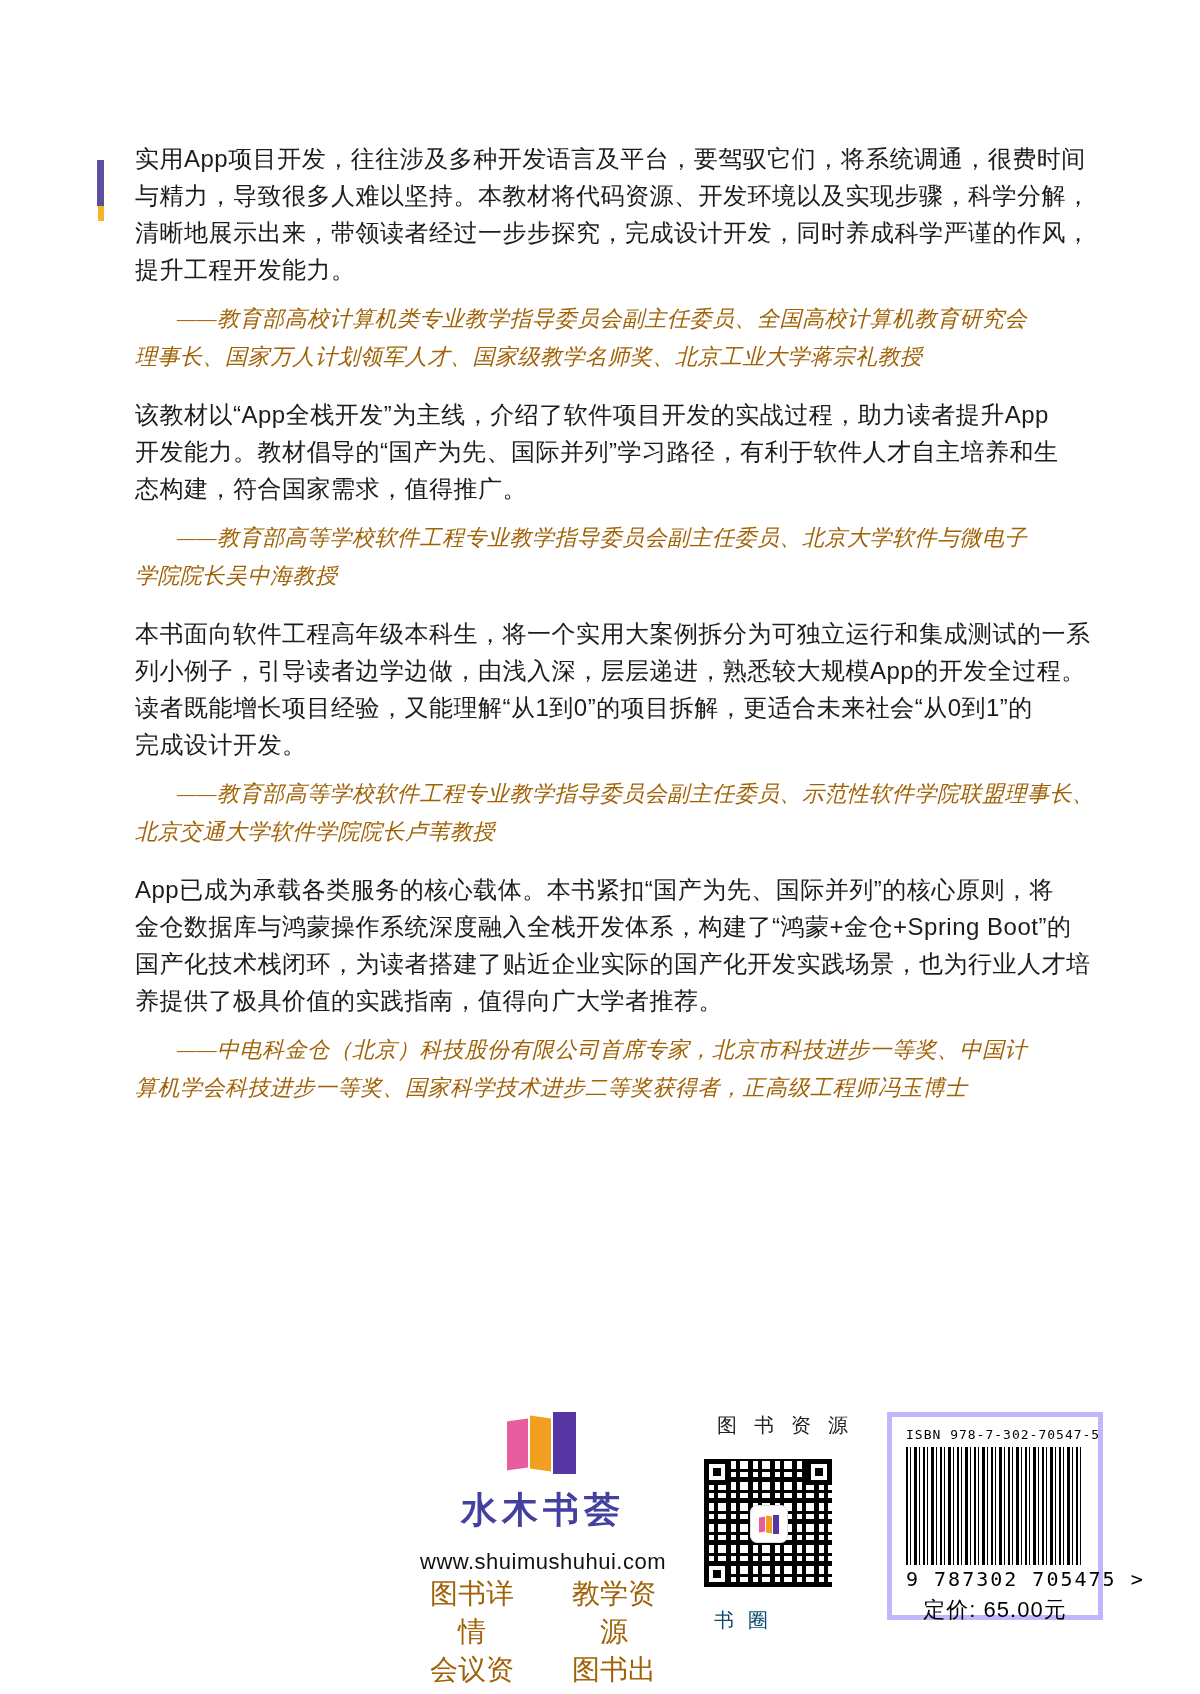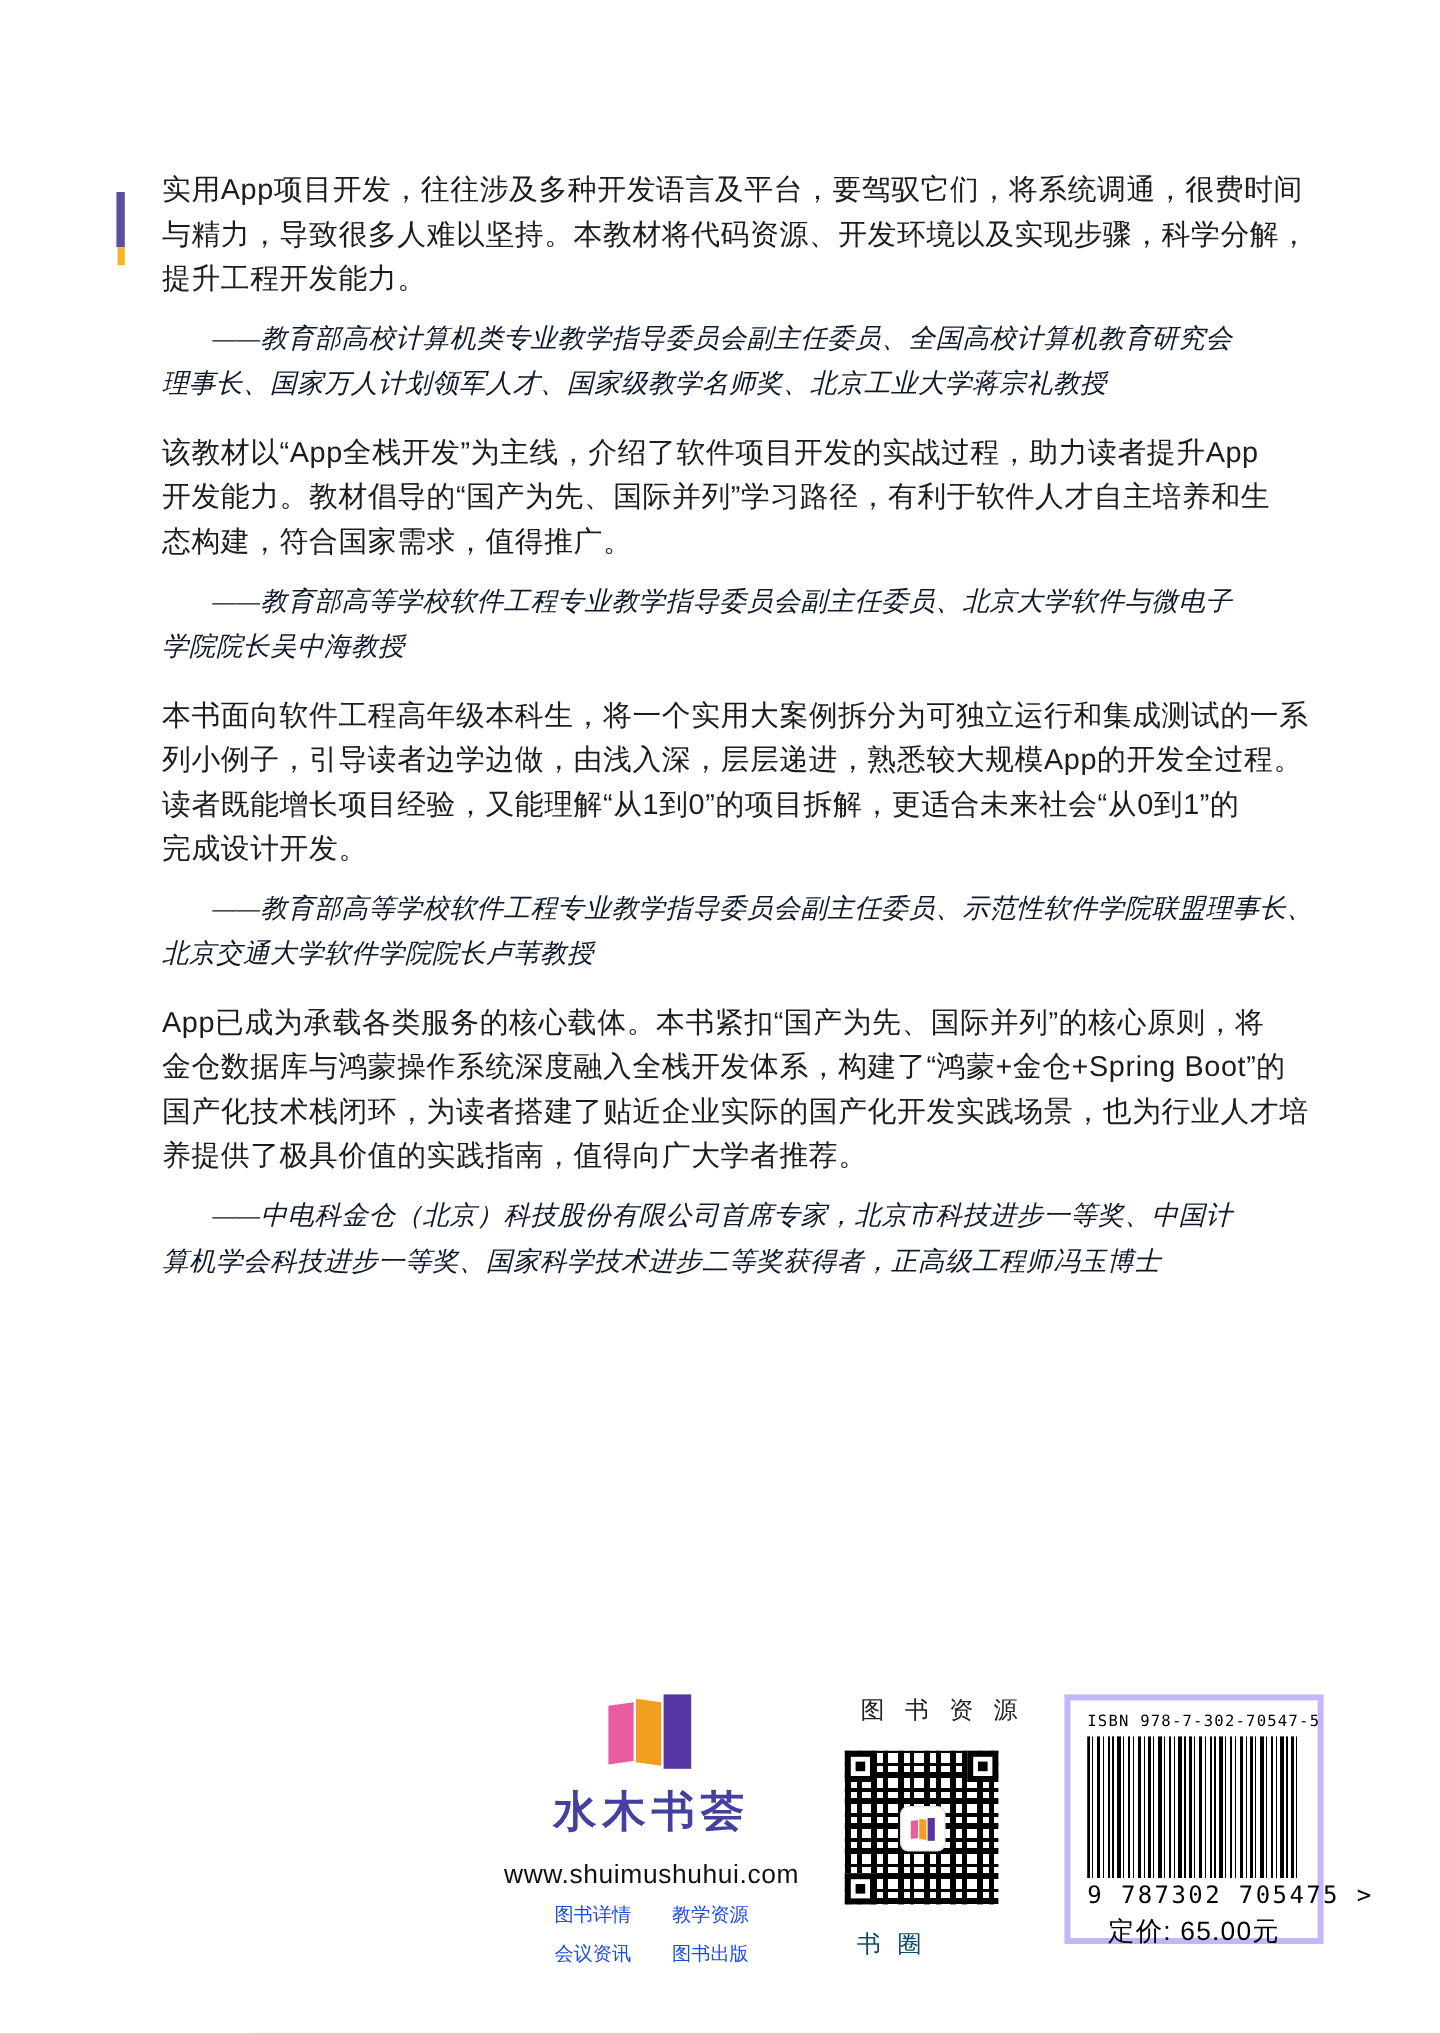--- a/index.html
+++ b/index.html
@@ -17,39 +17,39 @@
 
   
   .quotes{position:absolute;left:135px;top:140px;width:860px;}
   .quote{margin:0 0 20px 0;}
   .q-line{
     font-size:24px;line-height:37px;color:#1c1c1c;
     white-space:nowrap;letter-spacing:0.5px;
   }
   .quote-attr{margin-top:12px;}
   .a-line{
-    font-size:22px;line-height:38px;color:#0f172a;
+    font-size:22px;line-height:38px;color:#a16207;
     font-family:"Liberation Serif", serif;font-style:italic;
     white-space:nowrap;letter-spacing:0.5px;
   }
   .a-line.first{text-indent:42px;}
 
   
   .footer-left{position:absolute;left:418px;top:1412px;width:250px;text-align:center;}
   .logo{position:relative;width:72px;height:64px;margin:0 auto;}
   .logo .pane{position:absolute;}
   .p-pink{left:0;top:8px;width:21px;height:49px;background:#e85d9e;transform:skewY(-8deg);}
   .p-orange{left:23px;top:5px;width:21px;height:53px;background:#f29f1f;transform:skewY(8deg);}
   .p-purple{left:46px;top:0;width:23px;height:62px;background:#5536a2;}
   .brand{
     margin-top:10px;font-size:36px;letter-spacing:5px;color:#4440a0;
     font-family:"Liberation Serif", serif;font-weight:bold;
   }
   .website{margin-top:14px;font-size:22px;color:#111;letter-spacing:0.5px;}
-  .link-row{margin-top:11px;font-size:16px;color:#1d4ed8;display:flex;justify-content:center;gap:34px;}
+  .link-row{font-size:28px;color:#a16207;display:flex;justify-content:center;gap:34px;}
 
   
   .qr-block{position:absolute;left:700px;top:1412px;width:136px;text-align:left;}
   .qr-label{font-size:20px;color:#222;letter-spacing:17px;text-indent:17px;white-space:nowrap;}
   .qr{position:relative;width:132px;height:132px;margin:18px auto 0 auto;background:#fff;}
   .qr-noise{
     position:absolute;left:2px;top:2px;right:2px;bottom:2px;background:#fff;
     background-image:
       repeating-linear-gradient(0deg,#000 0 5px,transparent 5px 10px,#000 10px 13px,transparent 13px 21px),
       repeating-linear-gradient(90deg,#000 0 5px,#fff 5px 10px,#000 10px 14px,#fff 14px 22px);
@@ -93,20 +93,21 @@
 <div class="page">
 
   <div class="accent-purple"></div>
   <div class="accent-orange"></div>
 
   <div class="quotes">
       <div class="quote">
         <div>
           <div class="q-line">实用App项目开发，往往涉及多种开发语言及平台，要驾驭它们，将系统调通，很费时间</div>
           <div class="q-line">与精力，导致很多人难以坚持。本教材将代码资源、开发环境以及实现步骤，科学分解，</div>
+          <div class="q-line">清晰地展示出来，带领读者经过一步步探究，完成设计开发，同时养成科学严谨的作风，</div>
           <div class="q-line">提升工程开发能力。</div>
         </div>
         <div class="quote-attr">
           <div class="a-line first">——教育部高校计算机类专业教学指导委员会副主任委员、全国高校计算机教育研究会</div>
           <div class="a-line">理事长、国家万人计划领军人才、国家级教学名师奖、北京工业大学蒋宗礼教授</div>
         </div>
       </div>
       <div class="quote">
         <div>
           <div class="q-line">该教材以“App全栈开发”为主线，介绍了软件项目开发的实战过程，助力读者提升App</div>

